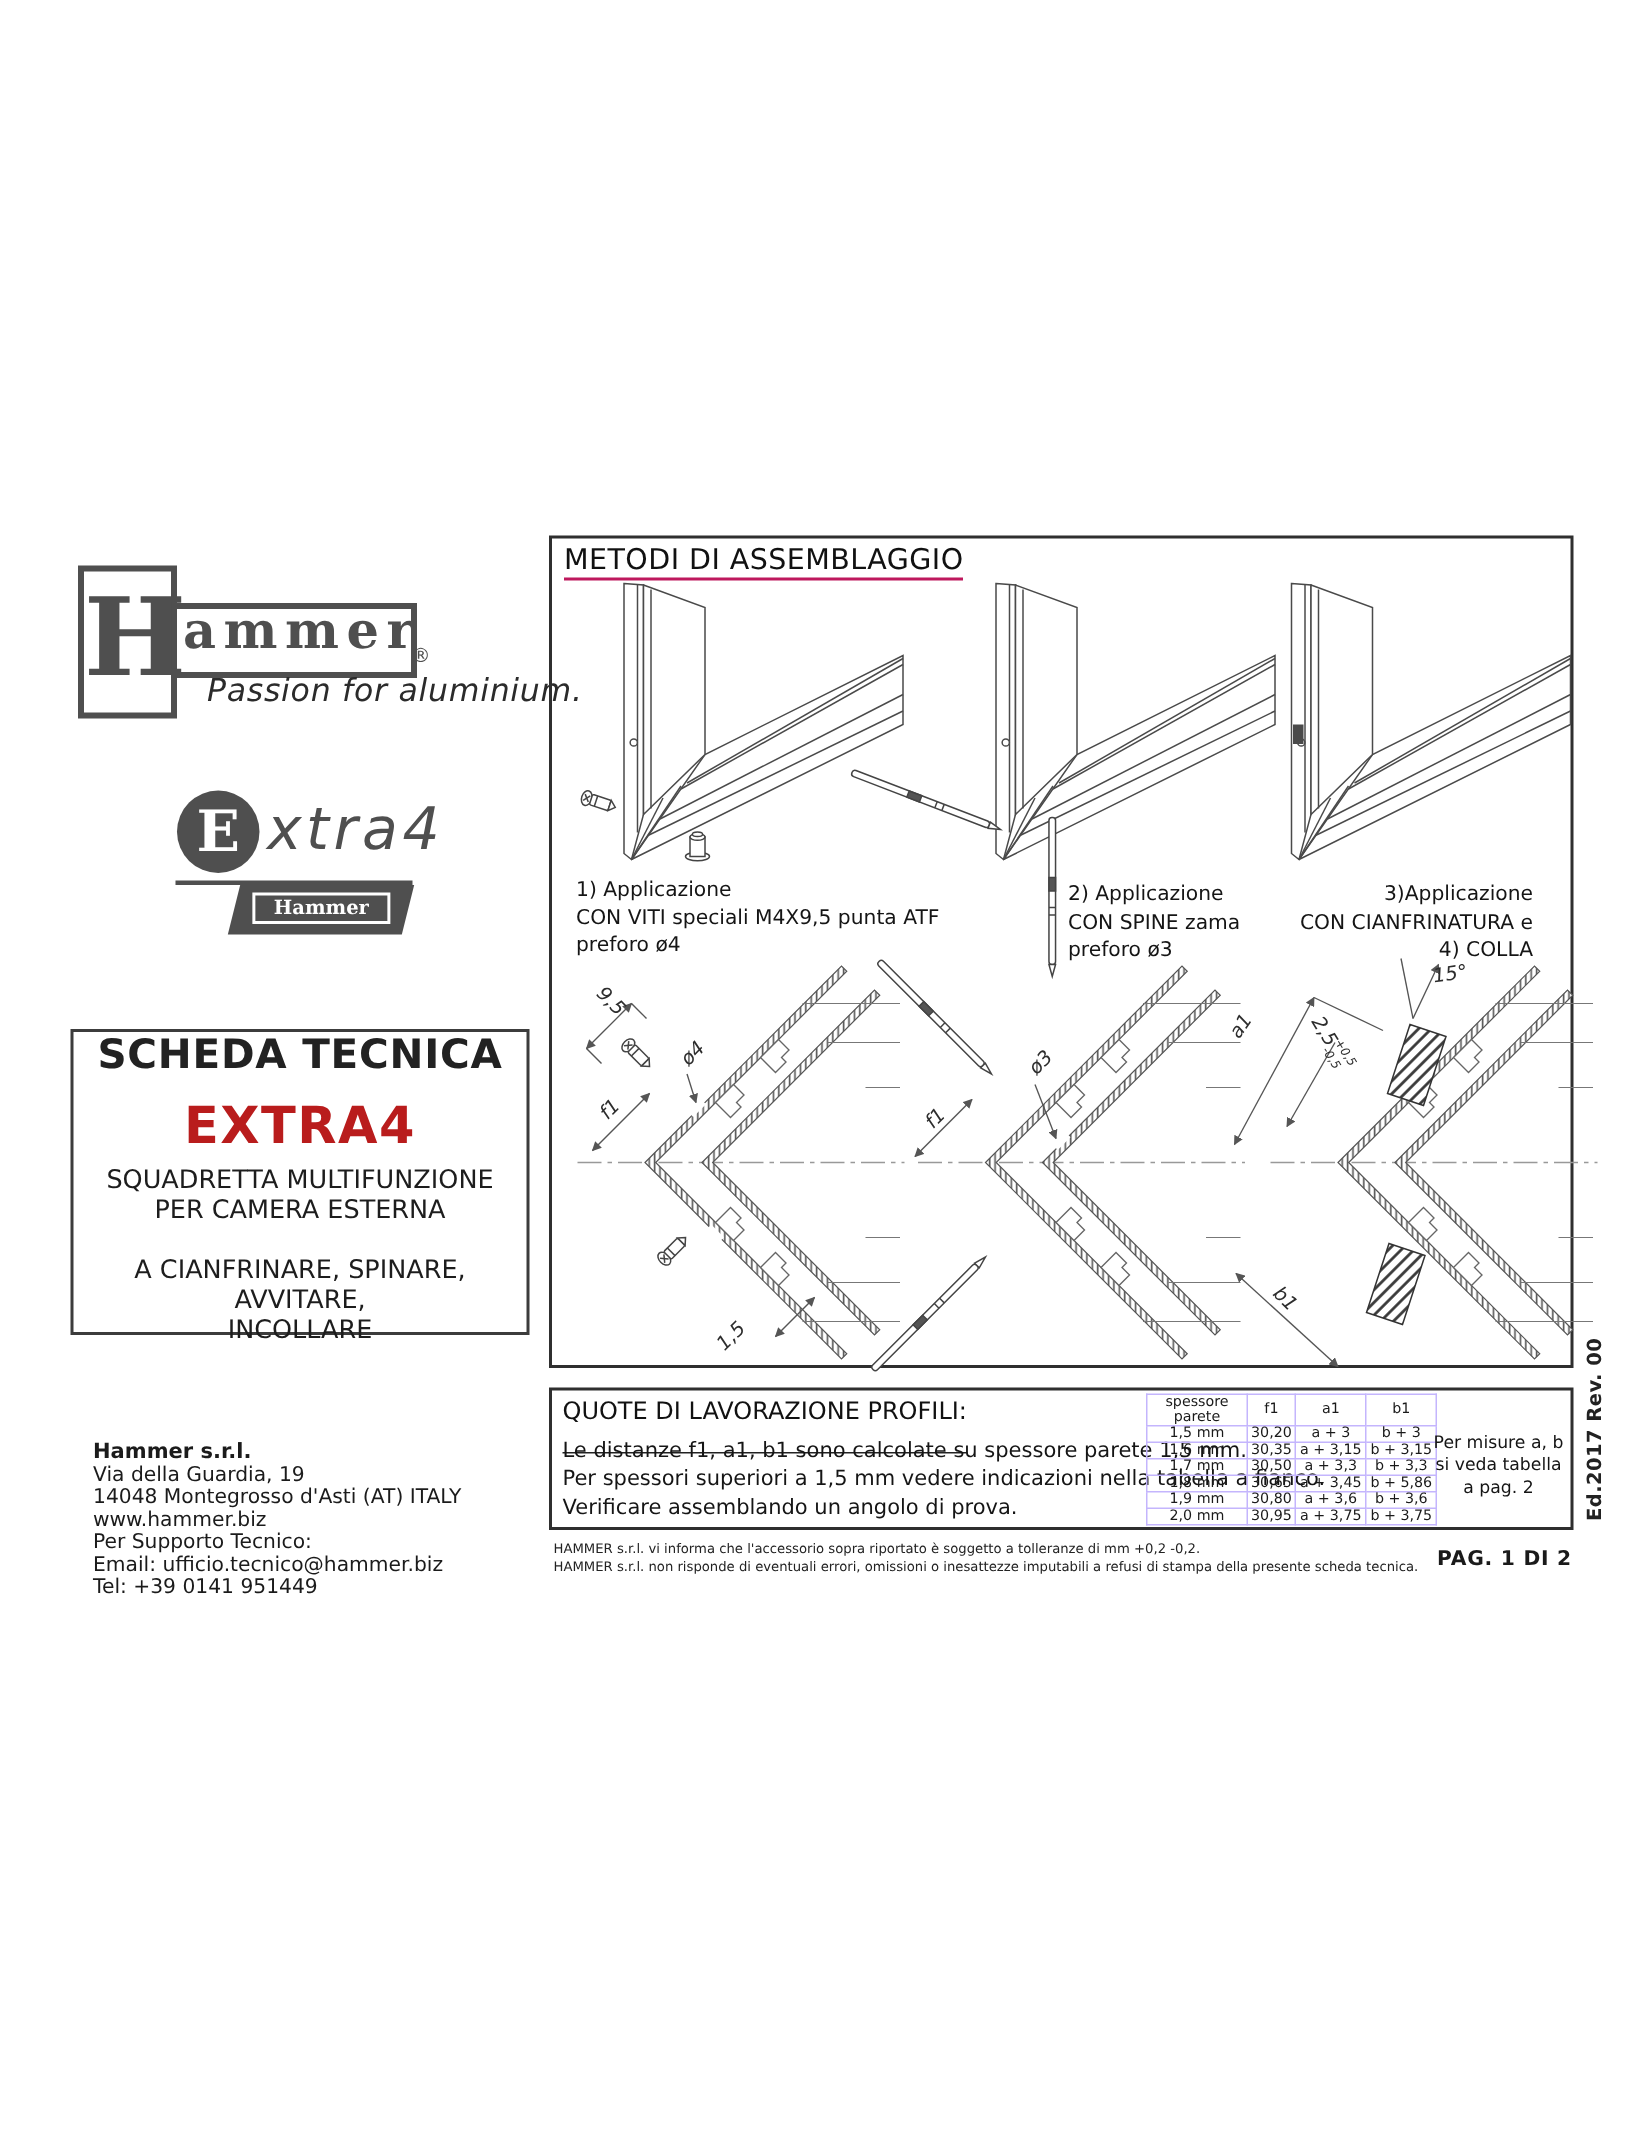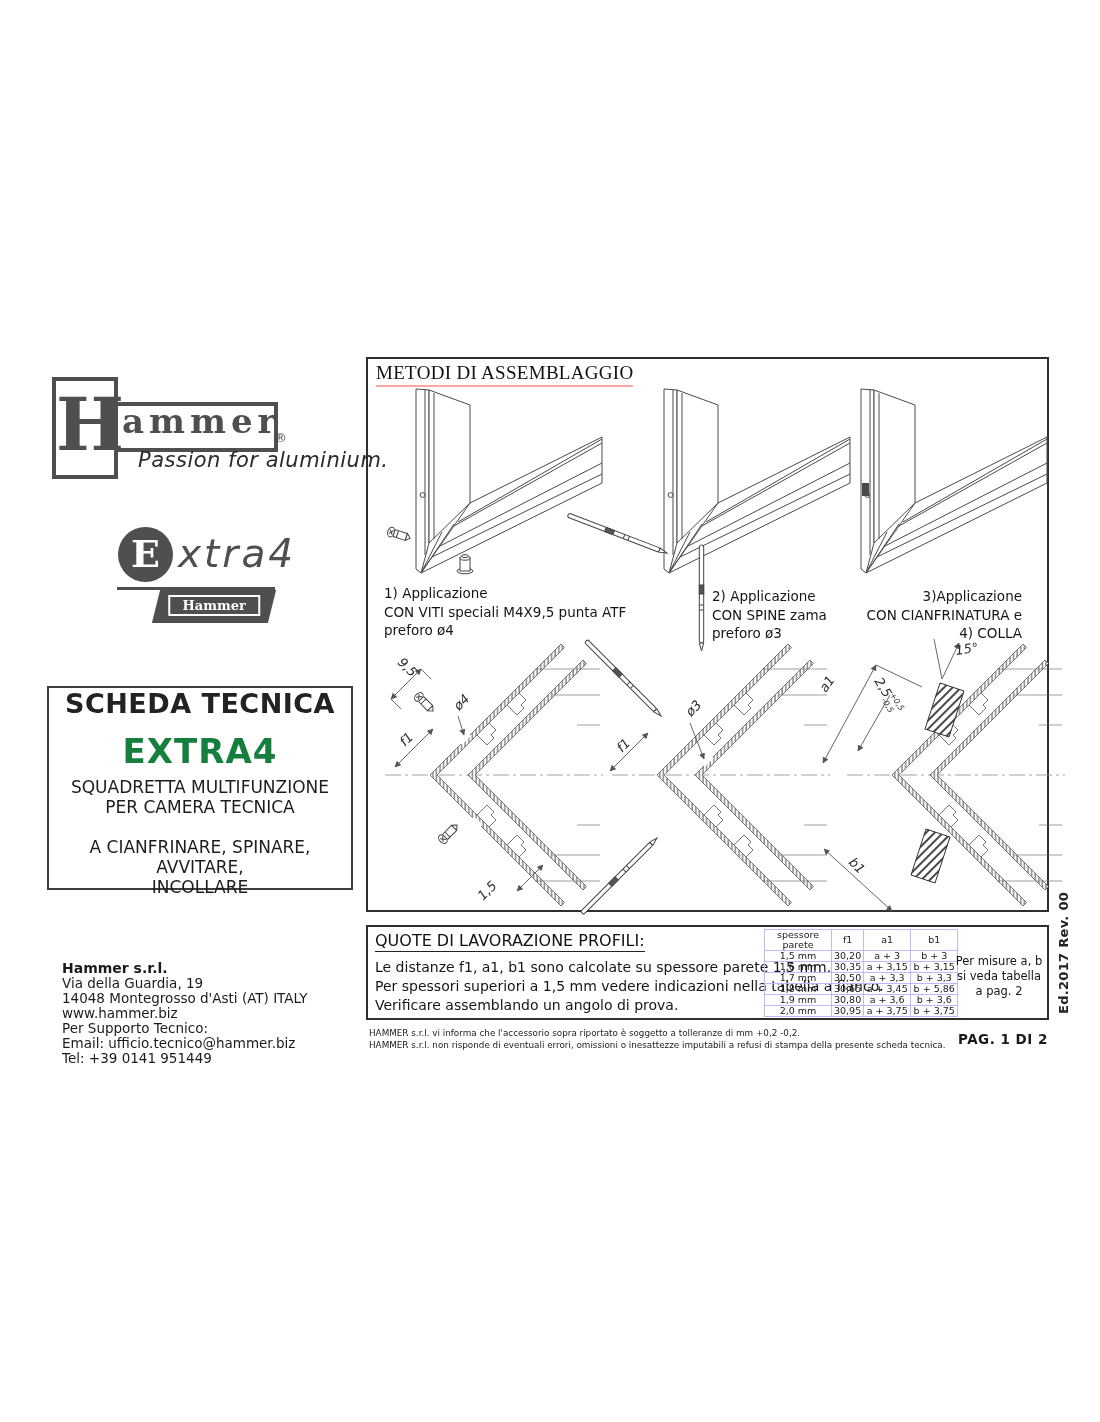--- a/index.html
+++ b/index.html
@@ -24,42 +24,42 @@
   .e-rest{left:178px;top:531px;font-style:italic;font-size:39px;color:#4f4f4f;letter-spacing:3px;}
   .e-line{left:117px;top:587px;width:158px;height:3px;background:#4f4f4f;}
   .e-badge{left:156px;top:590px;width:116px;height:33px;background:#4f4f4f;transform:skewX(-14deg);}
   .e-badge-inner{margin:5px 12px;border:2px solid #fff;text-align:center;color:#fff;
                  font-family:"DejaVu Serif",serif;font-weight:bold;font-size:13px;line-height:17px;
                  transform:skewX(14deg);}
 
   
   .scheda-box{left:47px;top:686px;width:302px;height:200px;border:2px solid #3c3c3c;text-align:center;}
   .scheda-t1{font-size:27px;font-weight:bold;color:#222;letter-spacing:0.5px;}
-  .scheda-t2{margin-top:12px;font-size:34px;font-weight:bold;color:#15803d;letter-spacing:1px;}
+  .scheda-t2{margin-top:12px;font-size:34px;font-weight:bold;color:#b91c1c;letter-spacing:1px;}
   .scheda-t3{margin-top:6px;font-size:17px;line-height:20px;}
   .scheda-t4{font-size:17px;line-height:20px;}
   .scheda-t5{margin-top:20px;font-size:17px;line-height:20px;}
   .scheda-t6{font-size:17px;line-height:20px;}
 
   
   .contact{left:62px;top:961px;font-size:13.5px;line-height:15px;color:#1b1b1b;}
   .contact .co{font-weight:bold;font-size:14px;}
 
   
   .metodi-box{left:366px;top:357px;width:679px;height:551px;border:2px solid #2f2f2f;}
-  .metodi-title{left:376px;top:362px;font-size:19px;color:#111;border-bottom:2px solid #fca5a5;
-                padding-bottom:1px;letter-spacing:0.3px;font-family:Liberation Serif, serif;}
+  .metodi-title{left:376px;top:362px;font-size:19px;color:#111;border-bottom:2px solid #be185d;
+                padding-bottom:1px;letter-spacing:0.3px;}
   .cap{font-size:13.5px;line-height:18.5px;color:#151515;}
   .cap1{left:384px;top:584px;}
   .cap2{left:712px;top:587px;}
   .cap3{left:862px;top:587px;width:160px;text-align:right;}
 
   .quote-box{left:366px;top:925px;width:679px;height:91px;border:2px solid #2f2f2f;}
   .quote-title{left:375px;top:931px;font-size:16px;color:#111;border-bottom:1.5px solid #222;
-               padding-bottom:1px;}
+               padding-bottom:18px;}
   .quote-p{left:375px;top:958px;font-size:14px;line-height:19px;color:#151515;}
 
   table.qt{position:absolute;left:764px;top:929px;border-collapse:collapse;font-size:9.5px;color:#1a1a1a;}
   table.qt td,table.qt th{border:1px solid #c4b5fd;text-align:center;font-weight:normal;
                           height:10px;line-height:10px;padding:0 2px;}
   .c0{width:62px}.c1{width:26px}.c2{width:42px}.c3{width:42px}
 
   .note{left:950px;top:954px;width:98px;text-align:center;font-size:11.5px;line-height:15px;color:#151515;}
   .edition{left:1056px;top:1014px;transform:rotate(-90deg);transform-origin:0 0;
            white-space:nowrap;font-weight:bold;font-size:13px;color:#222;letter-spacing:0.3px;}
@@ -163,21 +163,21 @@
   <div class="abs e-rest">xtra4</div>
   <div class="abs e-line"></div>
   <div class="abs e-badge">
     <div class="e-badge-inner">Hammer</div>
   </div>
 
   <div class="abs scheda-box">
     <div class="scheda-t1">SCHEDA TECNICA</div>
     <div class="scheda-t2">EXTRA4</div>
     <div class="scheda-t3">SQUADRETTA MULTIFUNZIONE</div>
-    <div class="scheda-t4">PER CAMERA TECNICA</div>
+    <div class="scheda-t4">PER CAMERA ESTERNA</div>
     <div class="scheda-t5">A CIANFRINARE, SPINARE, AVVITARE,</div>
     <div class="scheda-t6">INCOLLARE</div>
   </div>
 
   <div class="abs contact">
     <div class="co">Hammer s.r.l.</div>
     <div>Via della Guardia, 19</div>
     <div>14048 Montegrosso d'Asti (AT) ITALY</div>
     <div>www.hammer.biz</div>
     <div>Per Supporto Tecnico:</div>

